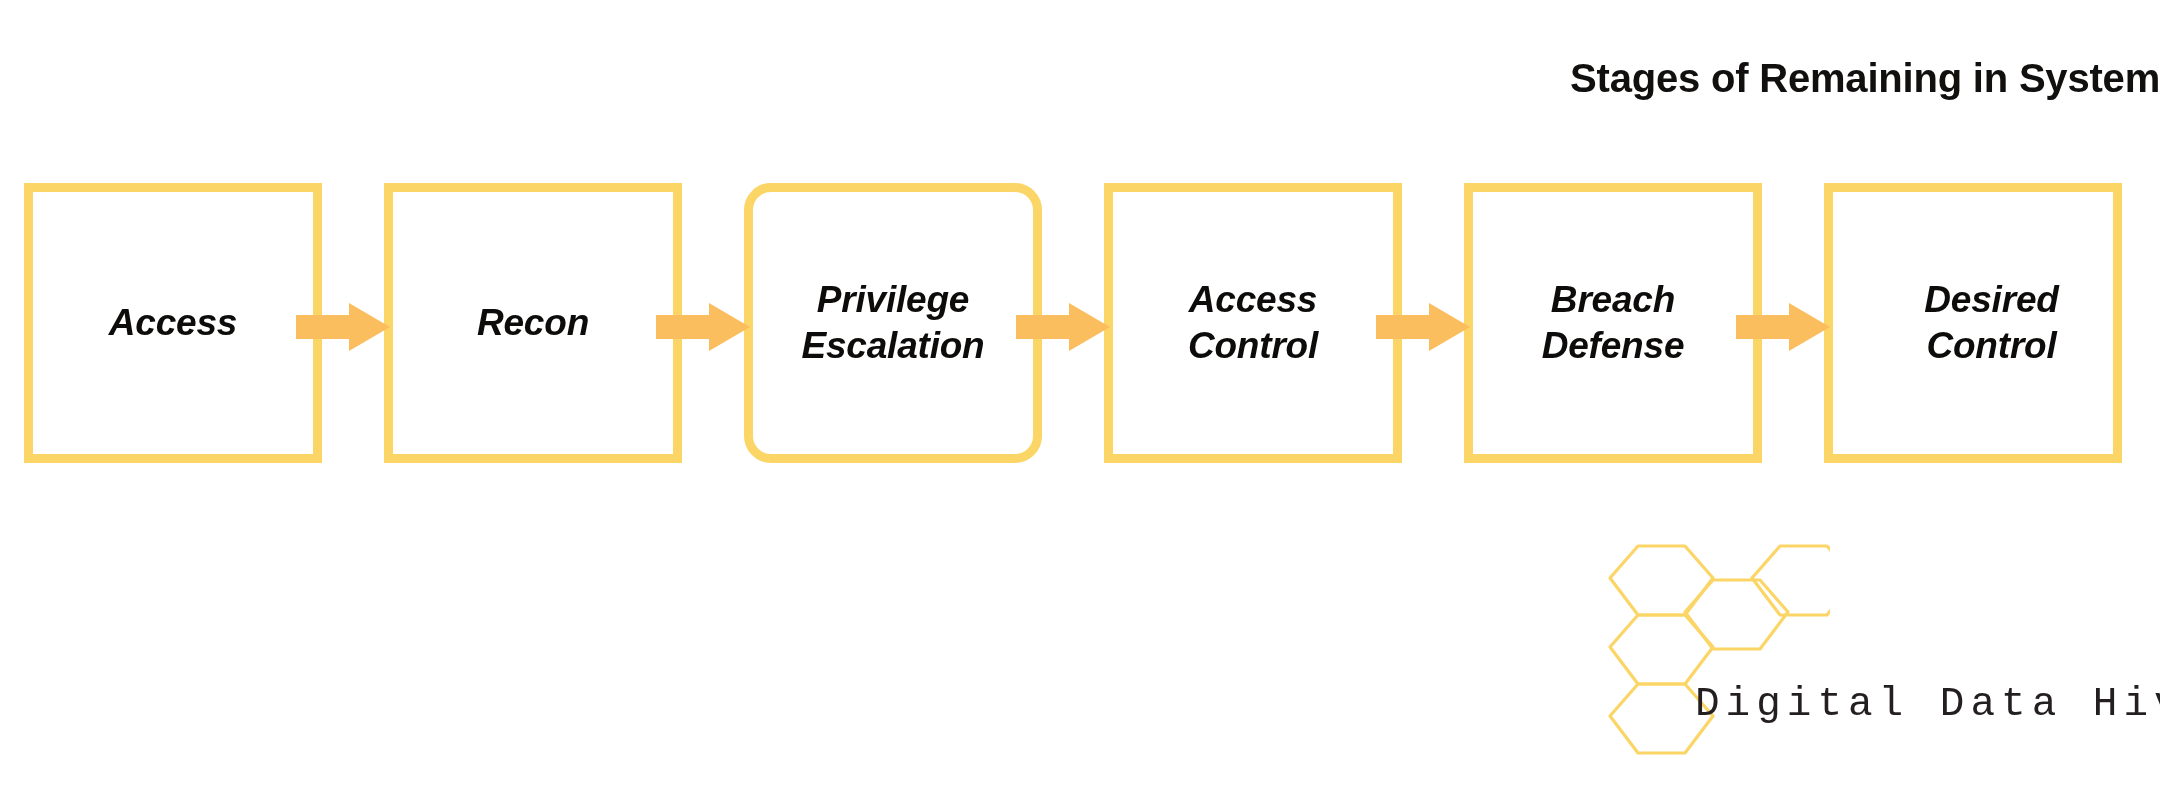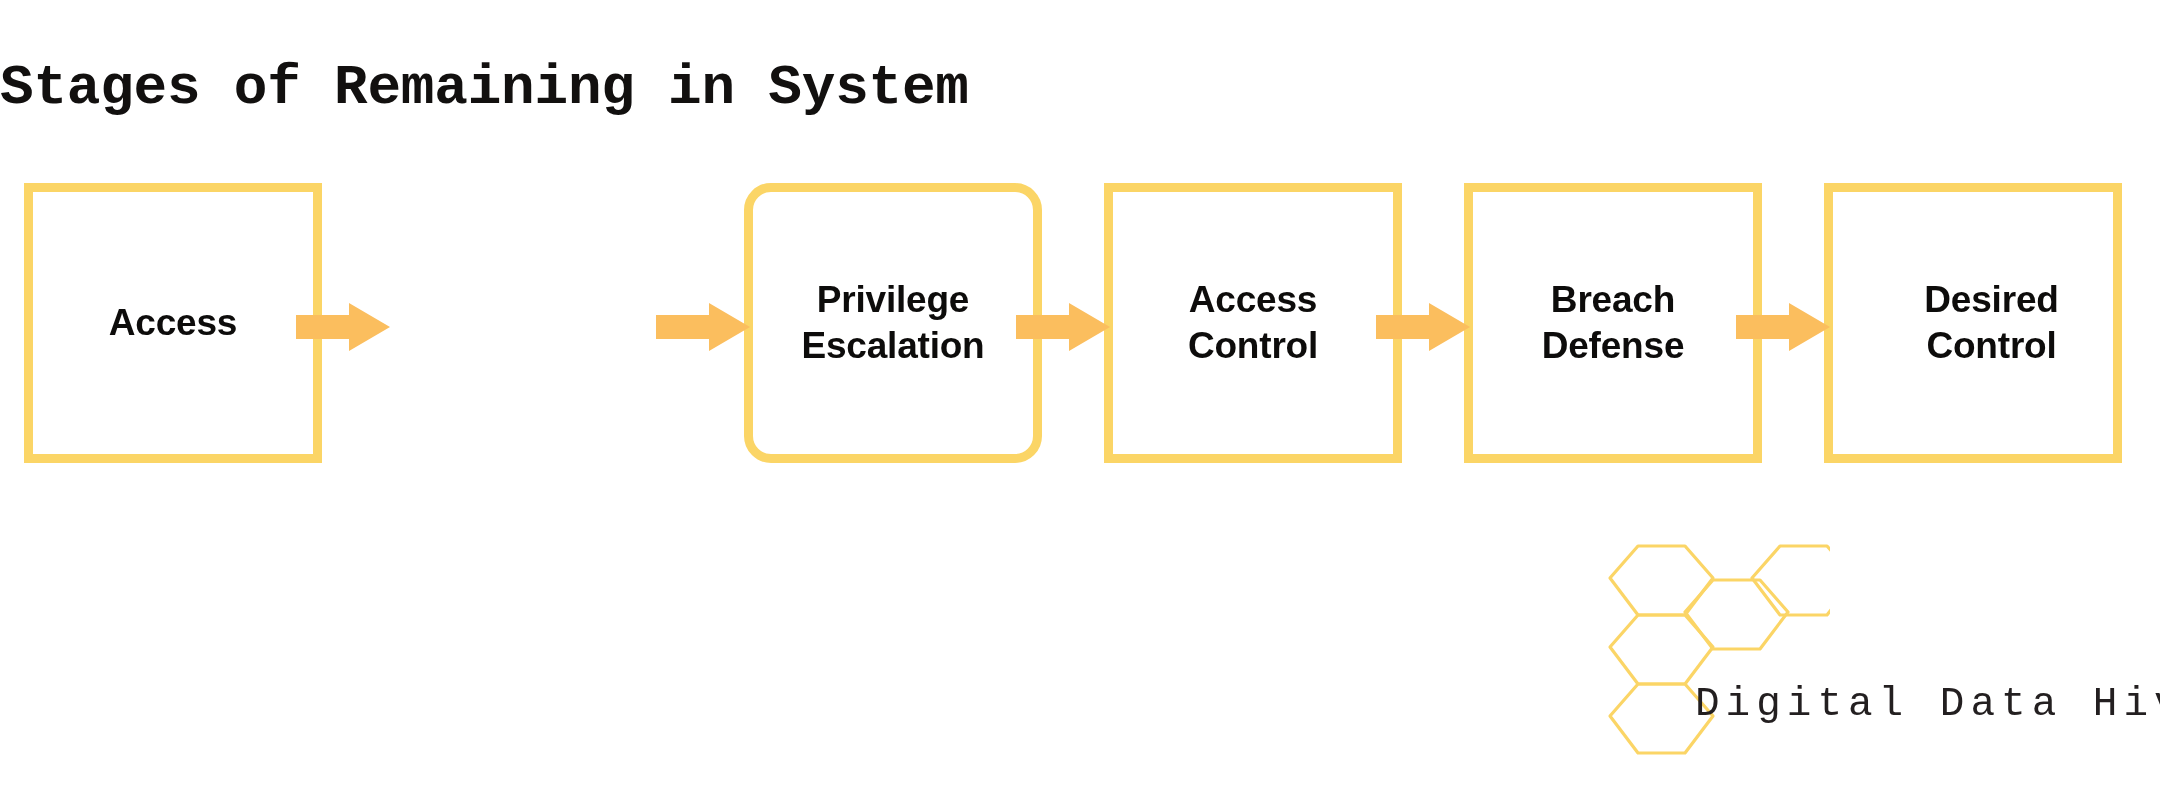--- a/index.html
+++ b/index.html
@@ -15,36 +15,37 @@
     font-family: "Liberation Sans", sans-serif;
     -webkit-font-smoothing: antialiased;
   }
 
   
   .diagram-title {
     position: absolute;
     top: 56px;
     left: 0;
     width: 2160px;
-    text-align: left;
-    font-family: Liberation Mono, monospace;
+    text-align: right;
+    font-family: Liberation Sans, sans-serif;
     font-weight: bold;
-    font-size: 56px;
+    font-size: 40px;
     letter-spacing: -0.2px;
     color: #12100f;
     white-space: nowrap;
   }
 
   
   .flow-row {
     position: absolute;
     top: 183px;
     left: 24px;
     width: 2098px;
     height: 280px;
+    font-style: italic;
   }
 
   .stage-box {
     position: absolute;
     top: 0;
     width: 298px;
     height: 280px;
     box-sizing: border-box;
     border: 9px solid #fbd566;
     background: #ffffff;
@@ -125,20 +126,23 @@
   <div class="stage-box box-0">
     <span class="stage-label">Access</span>
   </div>
 
   <div class="flow-arrow arrow-0">
     <svg viewBox="0 0 94 48" xmlns="http://www.w3.org/2000/svg">
       <polygon points="0,12 53,12 53,0 94,24 53,48 53,36 0,36" fill="#fbbe5e"></polygon>
     </svg>
   </div>
 
+  <div class="stage-box box-1">
+    <span class="stage-label">Recon</span>
+  </div>
 
   <div class="flow-arrow arrow-1">
     <svg viewBox="0 0 94 48" xmlns="http://www.w3.org/2000/svg">
       <polygon points="0,12 53,12 53,0 94,24 53,48 53,36 0,36" fill="#fbbe5e"></polygon>
     </svg>
   </div>
 
   <div class="stage-box box-2">
     <span class="stage-label">Privilege
 Escalation</span>

